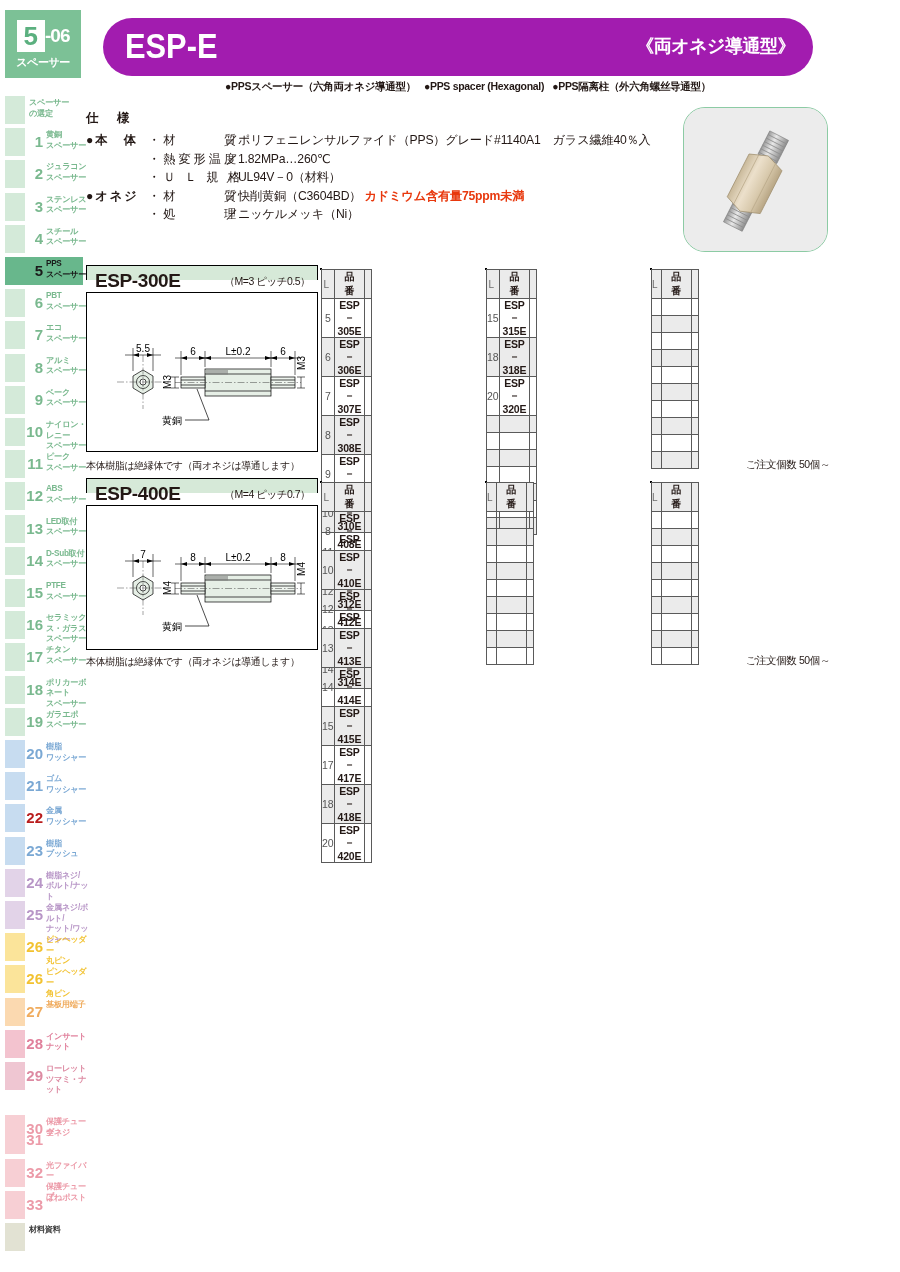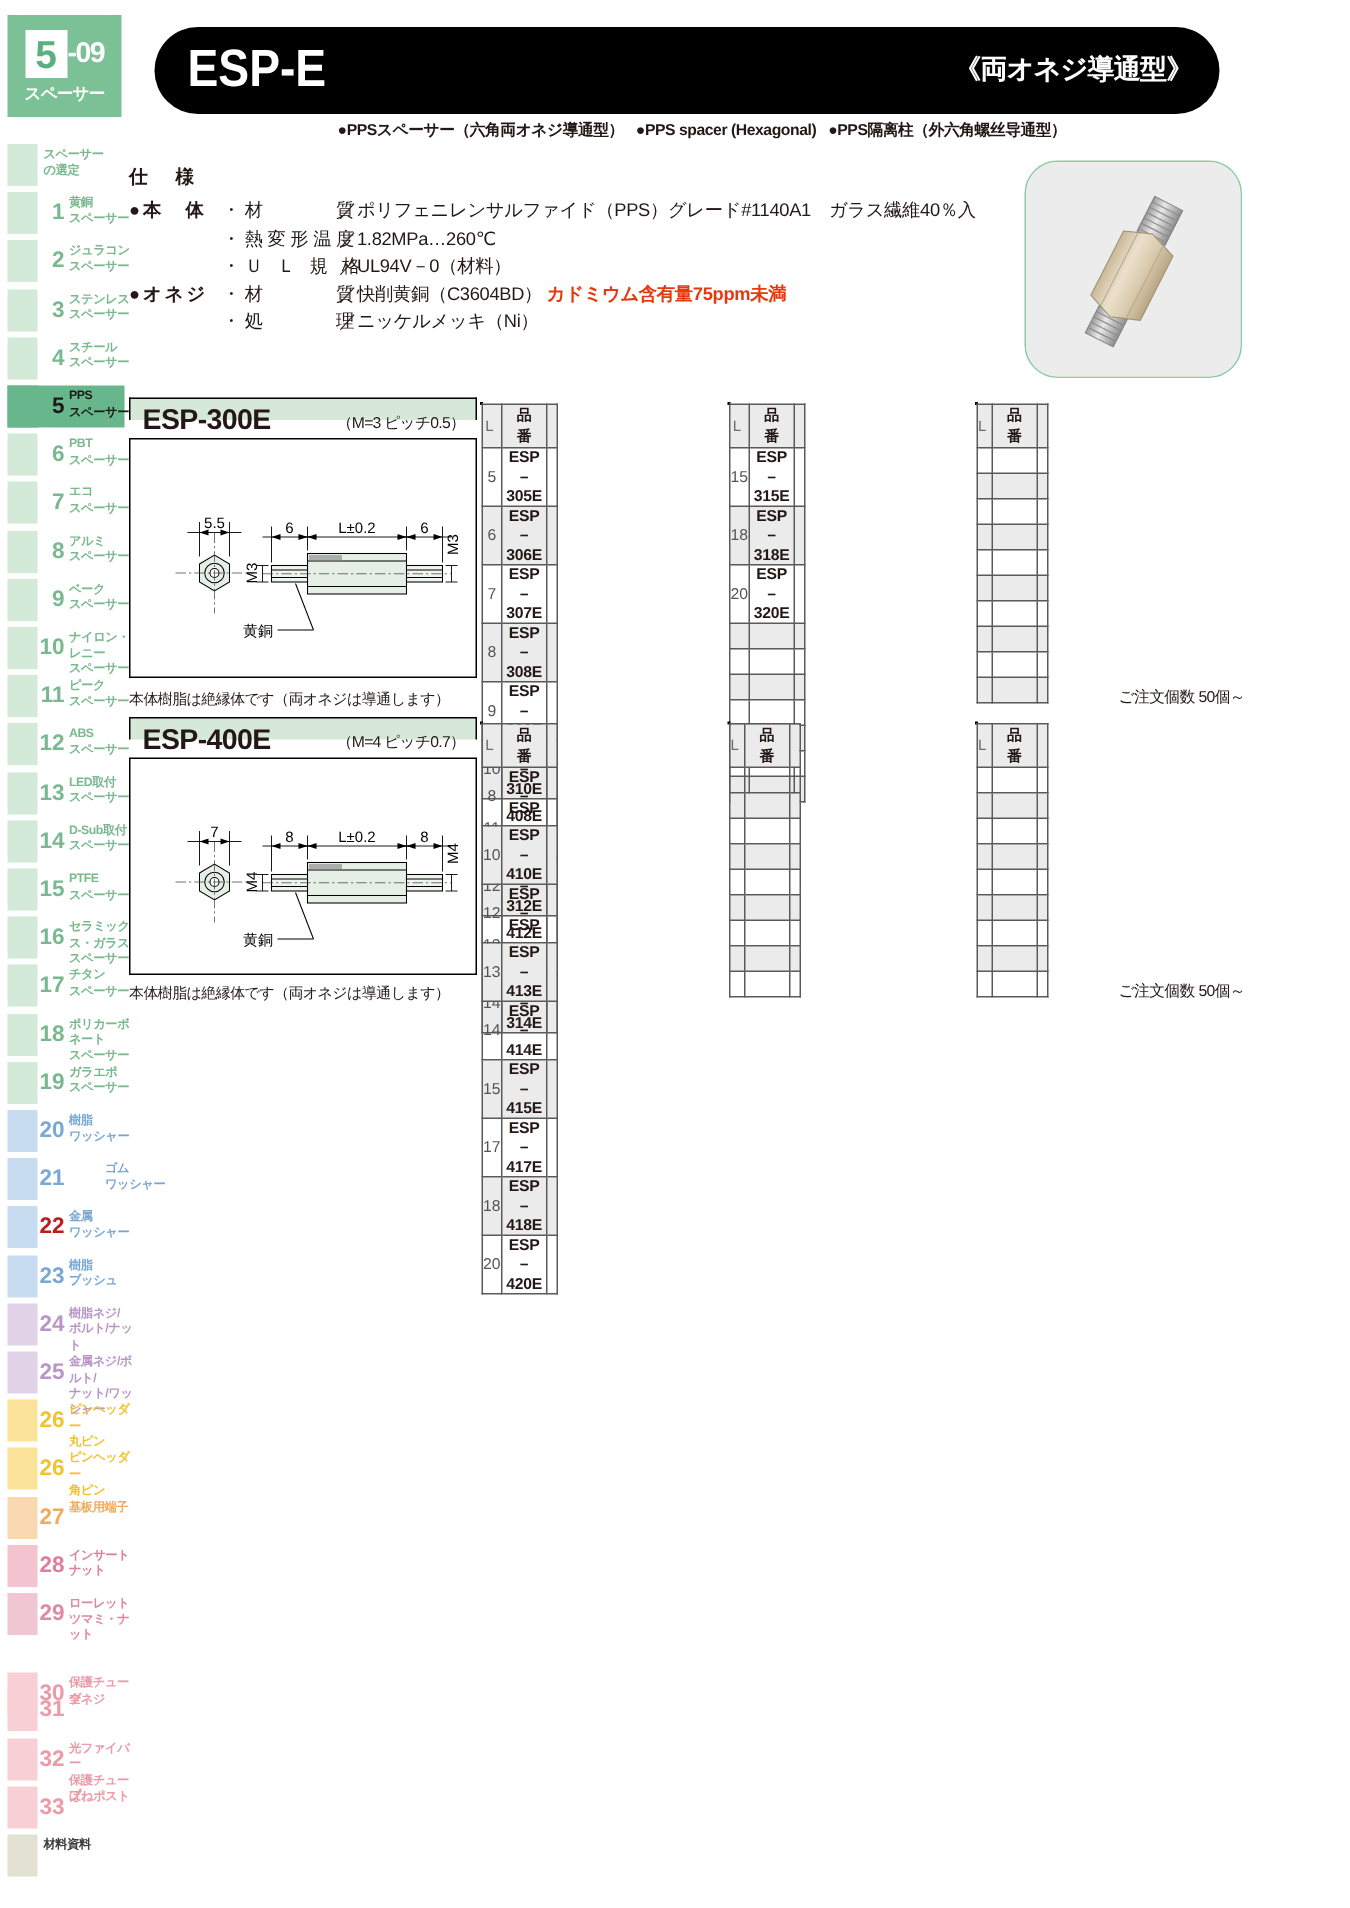--- a/index.html
+++ b/index.html
@@ -42,21 +42,21 @@
   }
   .side-txt.nonum { left:24px; width:60px; }
   .side-row.active .side-chip { background:#68b78c; }
   .side-row.active .side-num { color:#1a1a1a; }
   .side-row.active .side-txt { color:#1a1a1a; }
   .side-row.active { background:#68b78c; }
 
   
   #hdr-bar {
     position:absolute; left:103px; top:18px; width:710px; height:58px;
-    background:#000000; border-radius:29px;
+    background:#a21caf; border-radius:29px;
   }
   #hdr-title {
     position:absolute; left:22px; top:8px;
     font-size:35px; font-weight:bold; color:#ffffff;
     letter-spacing:0px; font-family:"Liberation Sans", sans-serif;
     transform:scaleX(0.88); transform-origin:left center;
   }
   #hdr-sub {
     position:absolute; right:18px; top:16px;
     font-size:18px; font-weight:bold; color:#ffffff; letter-spacing:-0.5px;
@@ -113,21 +113,21 @@
   .tbl tbody .c-l { color:#555; }
   .tbl .c-pn { width:110px; font-weight:bold; letter-spacing:-0.2px; color:#231815;}
   .tbl .c-sp { width:30px; }
   .tblwrap { position:absolute; border:1.4px solid #000; }
 </style>
 </head>
 <body>
 
 <div id="sidebar">
   <div id="page-tab">
-    <span class="ptnum">5</span><span class="ptsub">-09</span>
+    <span class="ptnum">5</span><span class="ptsub">-06</span>
     <div class="ptlabel">スペーサー</div>
   </div>
   <div id="side-rows">
       <div class="side-row" style="top: 96px;">
         <div class="side-chip" style="background: rgb(212, 234, 217);"></div>
         <div class="side-txt nonum" style="color: rgb(122, 185, 143);">スペーサー<br>の選定</div>
       </div>
       <div class="side-row" style="top: 128.2px;">
         <div class="side-chip" style="background: rgb(212, 234, 217);"></div>
         <div class="side-num" style="color: rgb(122, 185, 143);">1</div>
@@ -224,21 +224,21 @@
         <div class="side-txt" style="color: rgb(122, 185, 143);">ガラエポ<br>スペーサー</div>
       </div>
       <div class="side-row" style="top: 740px;">
         <div class="side-chip" style="background: rgb(199, 220, 240);"></div>
         <div class="side-num" style="color: rgb(122, 168, 212);">20</div>
         <div class="side-txt" style="color: rgb(122, 168, 212);">樹脂<br>ワッシャー</div>
       </div>
       <div class="side-row" style="top: 772.2px;">
         <div class="side-chip" style="background: rgb(199, 220, 240);"></div>
         <div class="side-num" style="color: rgb(122, 168, 212);">21</div>
-        <div class="side-txt" style="color: rgb(122, 168, 212); margin-left: 24px;">ゴム<br>ワッシャー</div>
+        <div class="side-txt" style="color: rgb(122, 168, 212);">ゴム<br>ワッシャー</div>
       </div>
       <div class="side-row" style="top: 804.4px;">
         <div class="side-chip" style="background: rgb(199, 220, 240);"></div>
         <div class="side-num" style="color: #b91c1c;">22</div>
         <div class="side-txt" style="color: rgb(122, 168, 212);">金属<br>ワッシャー</div>
       </div>
       <div class="side-row" style="top: 836.6px;">
         <div class="side-chip" style="background: rgb(199, 220, 240);"></div>
         <div class="side-num" style="color: rgb(122, 168, 212);">23</div>
         <div class="side-txt" style="color: rgb(122, 168, 212);">樹脂<br>ブッシュ</div>

